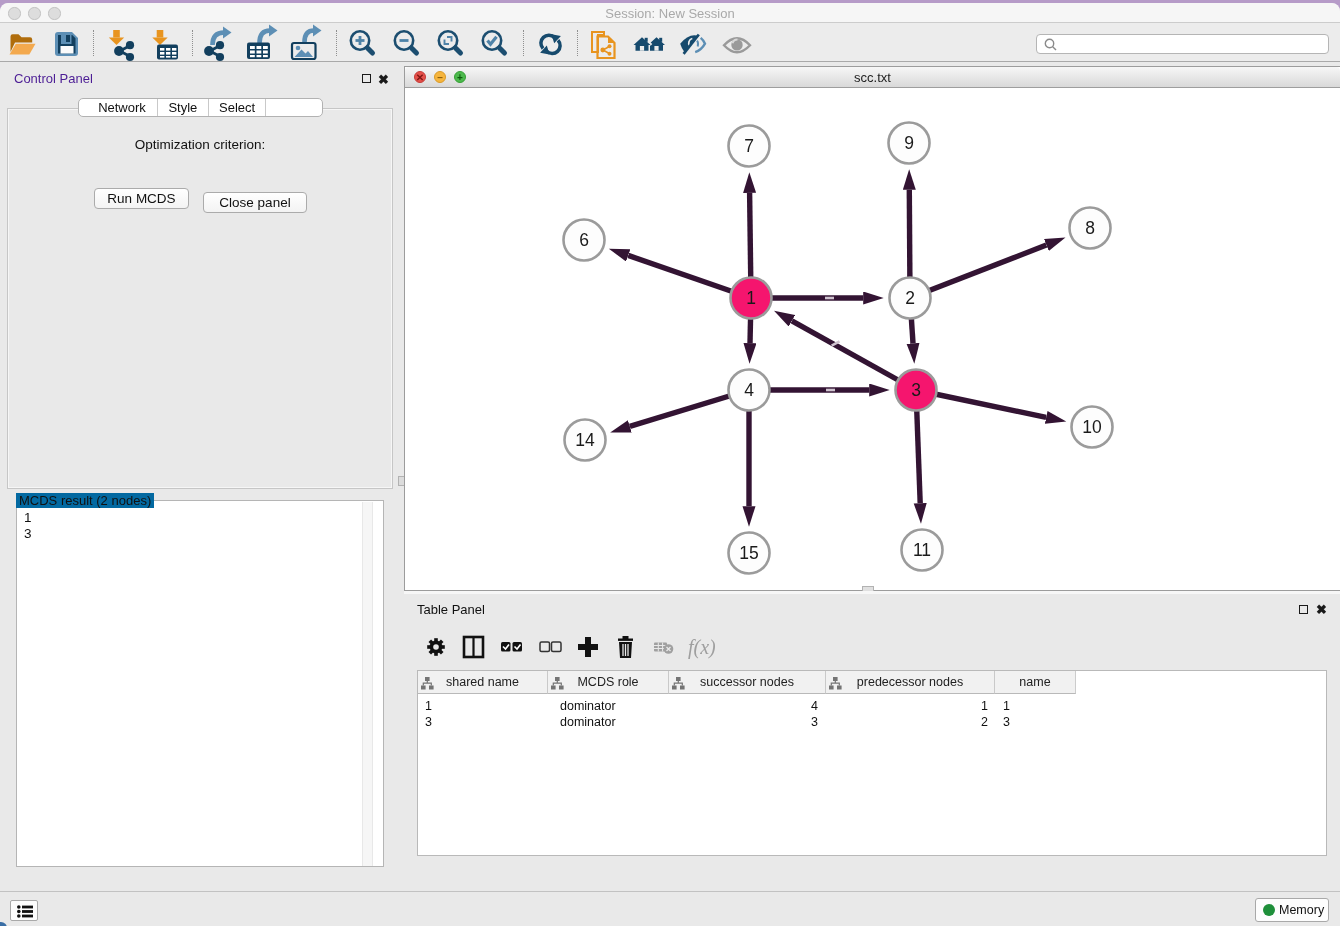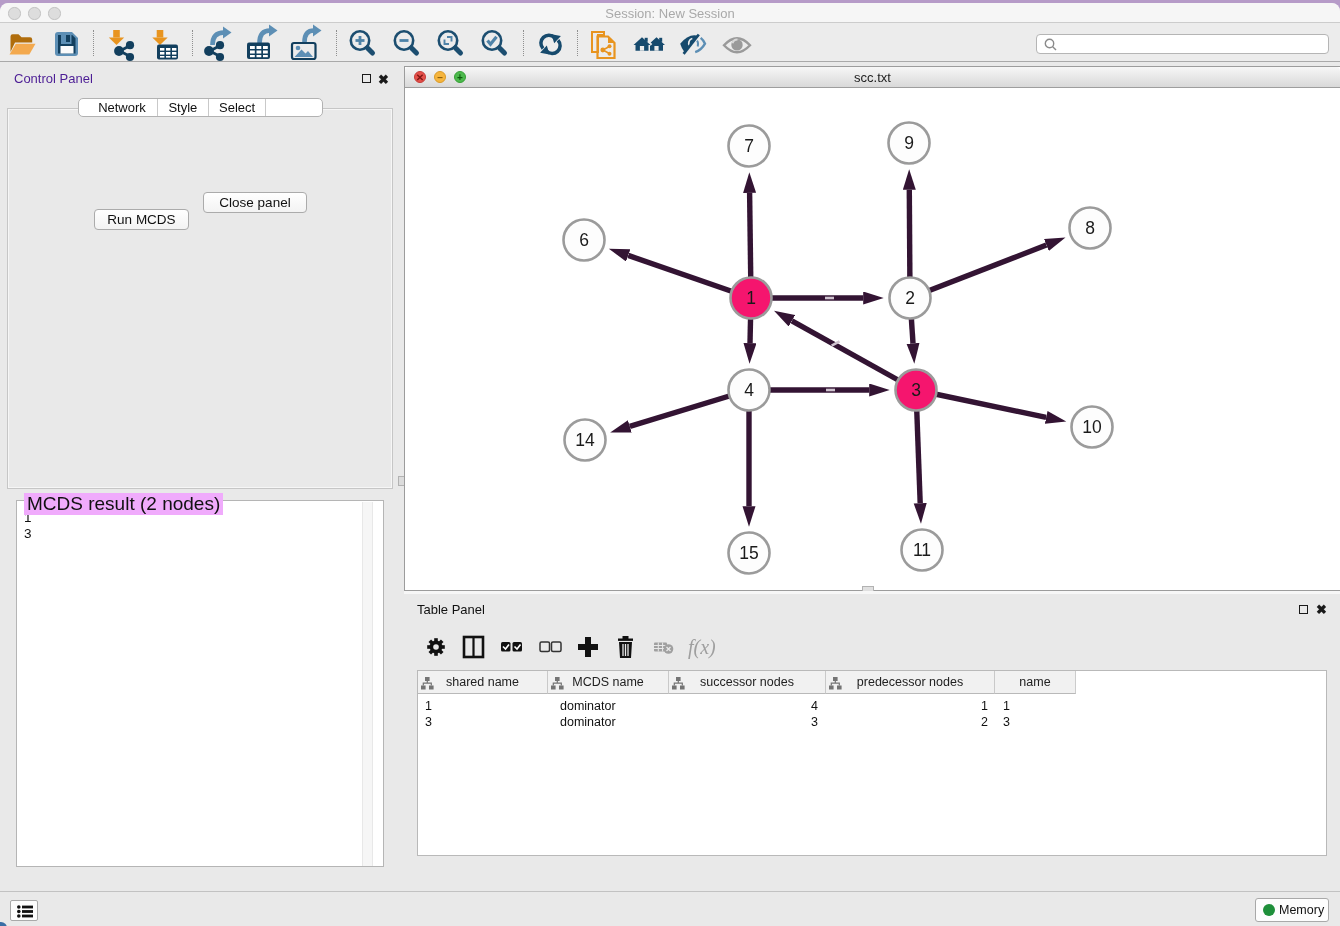--- a/index.html
+++ b/index.html
@@ -18,21 +18,21 @@
 .tabs{display:flex;border:1px solid #b2b2b2;border-radius:5px;overflow:hidden;background:#fff;z-index:5;}
 .tab{font-size:13px;color:#111;text-align:center;border-right:1px solid #c9c9c9;line-height:18px;height:100%;}
 .tab:last-child{border-right:none;}
 .tabsel{background:linear-gradient(#d9d9d9,#cfcfcf);color:#ececec;text-shadow:0 -1px 0 #b0b0b0;}
 #cptabs{left:78px;top:95px;width:245px;height:19px;}
 #cppanel{left:7px;top:105px;width:386px;height:381px;border:1px solid #c6c6c6;box-shadow:0 0 0 1px #f6f6f6 inset;}
 #optlab{left:8px;top:134px;width:384px;text-align:center;font-size:13.5px;color:#111;}
 #combo{left:44px;top:155px;width:313px;height:22px;background:linear-gradient(#ffffff,#f1f1f1);border:1px solid #ababab;border-radius:4px;font-size:13.5px;color:#111;line-height:21px;padding-left:10px;}
 .btn{height:21px;background:linear-gradient(#ffffff,#f3f3f3);border:1px solid #ababab;border-radius:4px;font-size:13.5px;color:#111;text-align:center;line-height:19px;}
 #fieldset{left:16px;top:497px;width:368px;height:367px;border:1px solid #b5b5b5;background:#fff;}
-#fslegend{left:24px;top:490px;background:#f0abfc;padding:0 3px;font-size:19px;color:#111;}
+#fslegend{left:16px;top:490px;background:#0369a1;padding:0 3px;font-size:13px;color:#111;}
 
 #netwin{left:404px;top:63px;width:936px;height:525px;border:1px solid #9c9c9c;border-right:none;background:#fff;}
 #nettitle{left:0;top:0;width:935px;height:21px;background:linear-gradient(#f7f7f7,#d9d9d9);border-bottom:1px solid #9e9e9e;border-radius:4px 4px 0 0;}
 .mac{width:12px;height:12px;border-radius:50%;top:4px;text-align:center;line-height:11px;font-size:10px;font-weight:bold;}
 
 #tphead{left:417px;top:599px;font-size:13px;color:#111;}
 #tbl{left:417px;top:667px;width:910px;height:186px;background:#fff;border:1px solid #b9b9b9;}
 .th{position:absolute;top:0;height:23px;background:#f1f1f1;border-right:1px solid #c9c9c9;border-bottom:1px solid #b9b9b9;font-size:12.5px;color:#222;text-align:center;line-height:23px;}
 .td{position:absolute;font-size:12.5px;color:#111;height:16px;line-height:16px;}
 #btabs{left:693px;top:864px;width:358px;height:19px;}
@@ -196,21 +196,22 @@
   <div id="cpheader" class="abs">Control Panel</div>
   <div class="fbox abs" style="left:362px;top:71px;"></div>
   <div class="xic abs" style="left:378px;top:71px;">✖</div>
   <div id="cptabs" class="abs tabs">
     <div class="tab" style="width:74px;margin-left:8px;">Network</div>
     <div class="tab" style="width:53px;">Style</div>
     <div class="tab" style="width:60px;">Select</div>
     <div class="tab tabsel" style="width:58px;margin-top:44px;">MCDS</div>
   </div>
   <div id="cppanel" class="abs"></div>
-  <div class="btn abs" style="left:94px;top:206px;width:95px;">Run MCDS</div>
+  <div id="optlab" class="abs">Optimization criterion:</div>
+  <div class="btn abs" style="left:94px;top:185px;width:95px;">Run MCDS</div>
   <div class="btn abs" style="left:203px;top:189px;width:104px;">Close panel</div>
   <div id="fieldset" class="abs">
     <div style="position:absolute;right:10px;top:1px;width:11px;height:364px;background:#f6f6f6;border-left:1px solid #e8e8e8;border-right:1px solid #e8e8e8;"></div>
     <div style="position:absolute;left:7px;top:9px;font-size:13.5px;color:#111;line-height:16px;">1<br>3</div>
   </div>
   <div id="fslegend" class="abs">MCDS result (2 nodes)</div>
   <div class="abs" style="left:398px;top:473px;width:7px;height:10px;background:#dcdcdc;border:1px solid #b2b2b2;"></div>
 
   <div id="netwin" class="abs">
     <div id="nettitle" class="abs">
@@ -325,21 +326,21 @@
           <line x1="238.3" y1="12.5" x2="238.3" y2="21.5"></line>
           <line x1="242.6" y1="12.5" x2="242.6" y2="21.5"></line>
         </g>
     <circle cx="248.5" cy="19" r="4.8" fill="#a0a0a0"></circle>
     <path d="M246.5,17 L250.5,21 M250.5,17 L246.5,21" stroke="#e9e9e9" stroke-width="1.3"></path>
 
     <text x="268" y="24" font-family="Liberation Serif" font-style="italic" font-size="20" fill="#9f9f9f">f(x)</text>
   </svg>
   <div id="tbl" class="abs">
     <div class="th" style="left:0;width:130px;">shared name</div>
-    <div class="th" style="left:130px;width:121px;">MCDS name</div>
+    <div class="th" style="left:130px;width:121px;">MCDS role</div>
     <div class="th" style="left:251px;width:157px;">successor nodes</div>
     <div class="th" style="left:408px;width:169px;">predecessor nodes</div>
     <div class="th" style="left:577px;width:81px;border-right:1px solid #cccccc;">name</div>
     <svg width="660" height="24" style="left:0;top:0;">
           <g fill="#747474">
             <g transform="translate(3,6)">
               <rect x="4" y="0" width="4.6" height="4"></rect>
               <rect x="0" y="8.5" width="4.6" height="4"></rect>
               <rect x="8" y="8.5" width="4.6" height="4"></rect>
               <path d="M6.3,4 L6.3,6.2 M2.3,8.5 L2.3,6.2 L10.3,6.2 L10.3,8.5" stroke="#747474" fill="none" stroke-width="1.2"></path>

